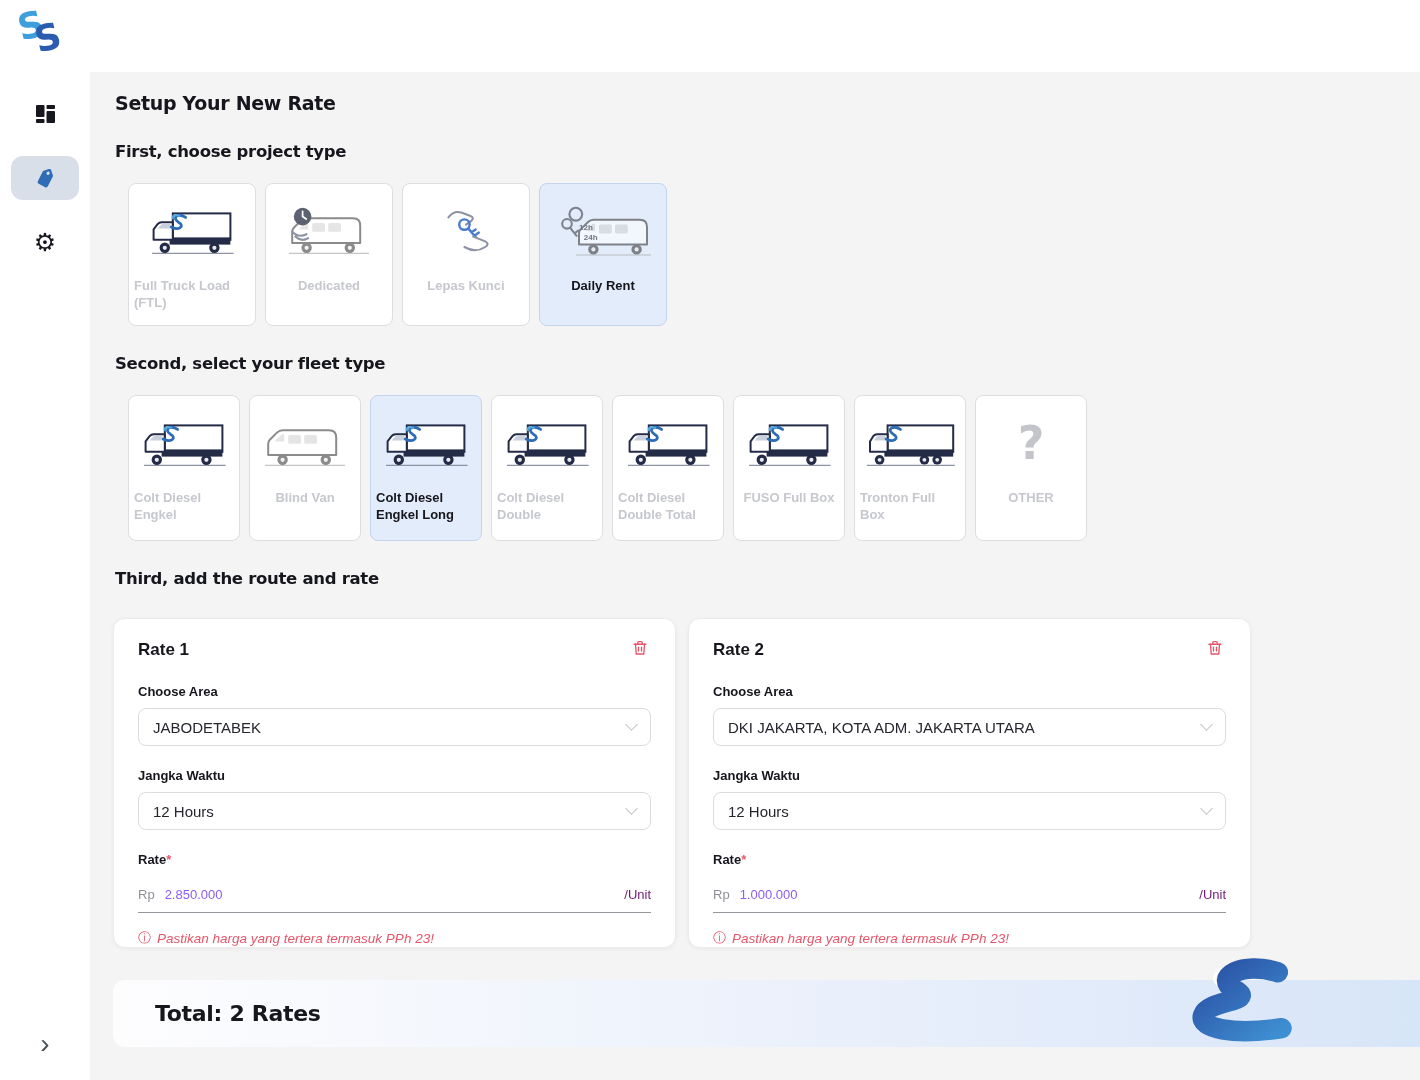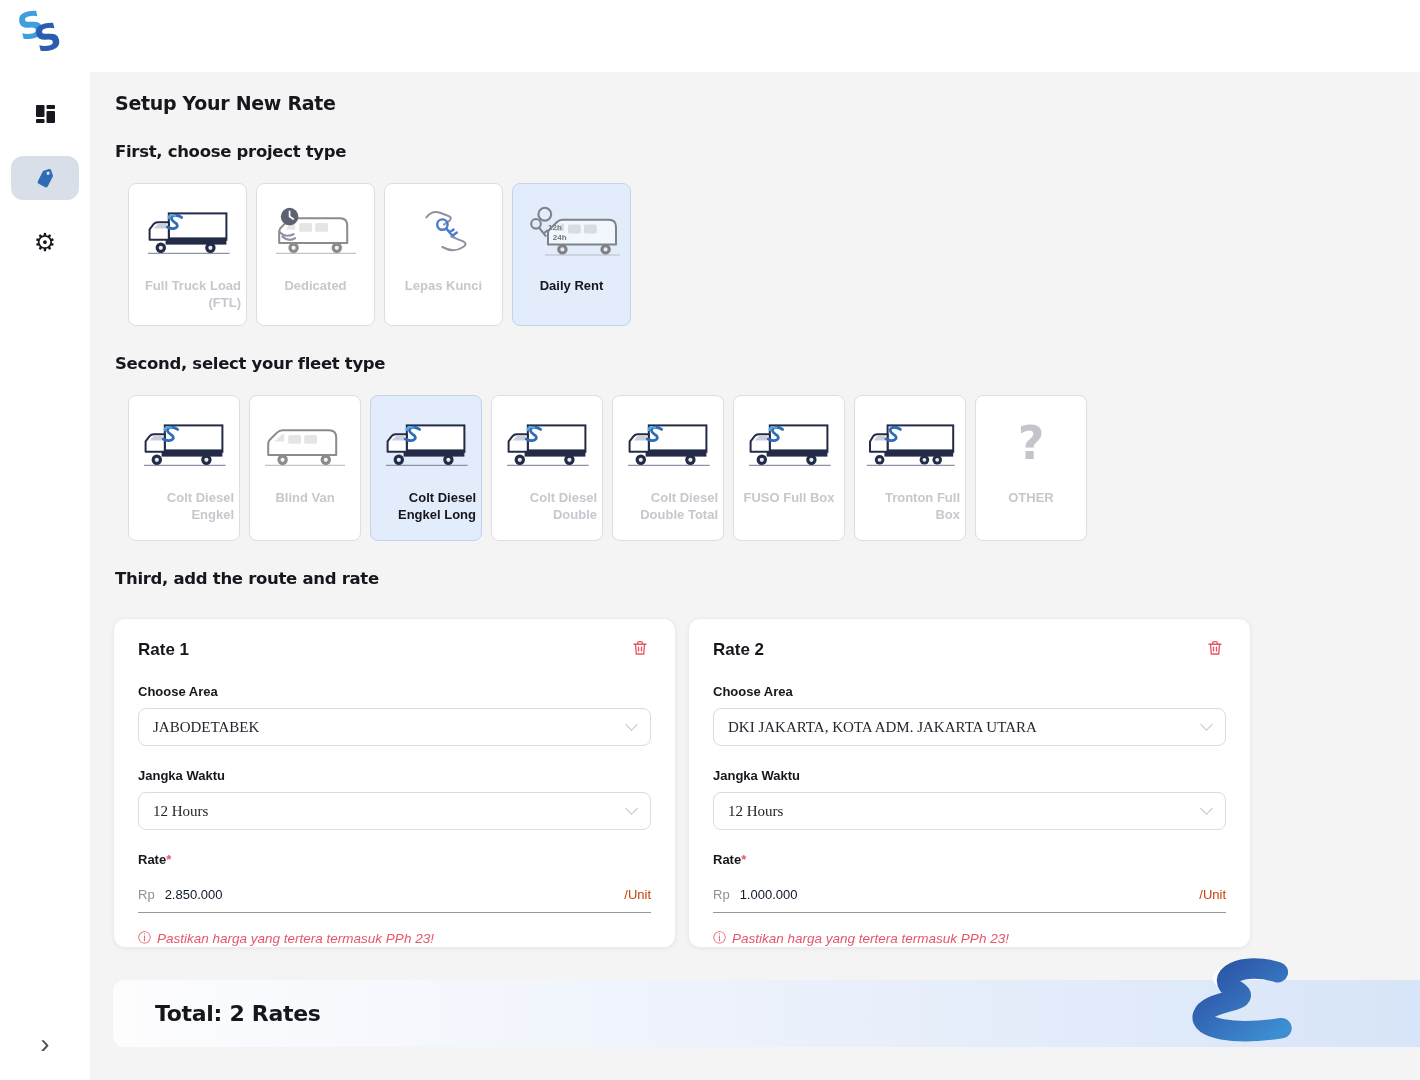--- a/index.html
+++ b/index.html
@@ -22,57 +22,57 @@
   .nav-btn { width: 68px; height: 44px; display: flex; align-items: center; justify-content: center; border-radius: 12px; cursor: pointer; }
   .nav-btn.active { background: #d8dfe9; }
   .gear-glyph { font-family: "DejaVu Sans", sans-serif; font-size: 25px; color: #17171f; line-height: 1; }
   .collapse { position: absolute; bottom: 22px; left: 0; width: 90px; text-align: center; font-size: 28px; color: #4b4f58; cursor: pointer; line-height: 1; }
   
   .main { position: absolute; left: 90px; top: 72px; right: 0; bottom: 0; background: #f4f4f5; padding: 20px 0 0 25px; }
   .page-title { font-family: "DejaVu Sans", sans-serif; font-size: 19px; font-weight: 800; letter-spacing: -0.3px; }
   .step-heading { font-family: "DejaVu Sans", sans-serif; font-size: 16.5px; font-weight: 800; letter-spacing: -0.3px; margin-top: 28px; }
   .card-row { display: flex; gap: 9px; margin: 22px 0 0 13px; }
   .opt-card {
-    width: 119px; height: 143px; background: #fff;
+    width: 128px; height: 143px; background: #fff;
     border: 1.5px solid #dedee1; border-radius: 8px;
     display: flex; flex-direction: column; align-items: center; cursor: pointer;
   }
   .fleet .opt-card { width: 112px; height: 146px; }
   .opt-card.selected { background: #e3ecfa; border-color: #c3d4f0; }
   .opt-icon { height: 94px; width: 100%; display: flex; align-items: center; justify-content: center; position: relative; }
-  .opt-label { font-size: 13px; font-weight: 700; color: #c6c8ce; text-align: right; line-height: 1.3; padding: 0 5px; }
+  .opt-label { font-size: 13px; font-weight: 700; color: #c6c8ce; text-align: left; line-height: 1.3; padding: 0 5px; }
   .opt-card.selected .opt-label { color: #16161d; }
   .illus { width: 96px; height: 62px; }
   .gray { filter: grayscale(1) opacity(0.55); }
   .q-glyph { font-size: 46px; font-weight: 800; color: #c3c5cb; font-family: "DejaVu Sans", sans-serif; }
   
   .rate-row { display: flex; gap: 12px; margin: 30px 0 0 -2px; }
   .rate-card {
     width: 563px; height: 330px; background: #fff; border: 1px solid #ececee;
     border-radius: 12px; box-shadow: 0 1px 4px rgba(0,0,0,.05);
     padding: 18px 24px 20px;
   }
   .rate-head { display: flex; align-items: center; justify-content: space-between; }
   .rate-title { font-size: 17px; font-weight: 700; }
   .trash-btn { background: none; border: none; cursor: pointer; padding: 2px; }
   .field-label { font-size: 13px; font-weight: 700; margin-top: 22px; }
   .req { color: #e5566a; }
   .select {
     margin-top: 9px; height: 38px; border: 1px solid #dcdce0; border-radius: 8px;
     display: flex; align-items: center; justify-content: space-between;
-    padding: 0 14px; font-size: 15px; color: #26262e; background: #fff; cursor: pointer; font-family: Liberation Serif, serif;
+    padding: 0 14px; font-size: 15px; color: #26262e; background: #fff; cursor: pointer;
   }
   .chev { width: 9px; height: 9px; border-right: 1.6px solid #c2c2c8; border-bottom: 1.6px solid #c2c2c8; transform: rotate(45deg); margin-top: -5px; }
   .rate-line {
     margin-top: 10px; height: 36px; display: flex; align-items: center;
     border-bottom: 1px solid #97979d; font-size: 13px; cursor: text;
   }
   .currency { color: #8f9097; margin-right: 10px; }
-  .value { color: #0f172a; }
-  .unit { margin-left: auto; color: #c2410c; }
+  .value { color: #8b5cf6; }
+  .unit { margin-left: auto; color: #701a75; }
   .warning { margin-top: 16px; color: #e5566a; font-style: italic; font-size: 13.5px; display: flex; align-items: center; gap: 6px; }
   .warn-ico { font-style: normal; font-family: "DejaVu Sans", sans-serif; font-size: 13px; }
   
   .total-bar {
     position: relative; margin: 32px 0 0 -2px; height: 67px;
     border-radius: 12px 0 0 12px;
     background: linear-gradient(90deg, #fdfdfe 0%, #eaf0fb 55%, #d7e5f8 100%);
     display: flex; align-items: center; padding-left: 22px;
   }
   .total-text { font-family: "DejaVu Sans", sans-serif; font-size: 22px; font-weight: 800; letter-spacing: -0.3px; margin-left: 20px; }

